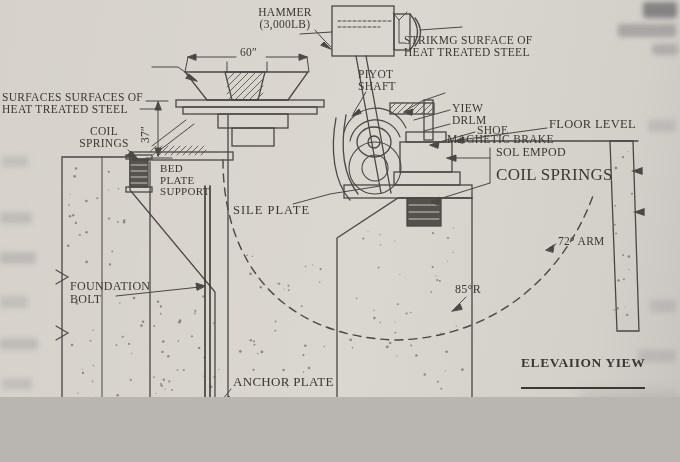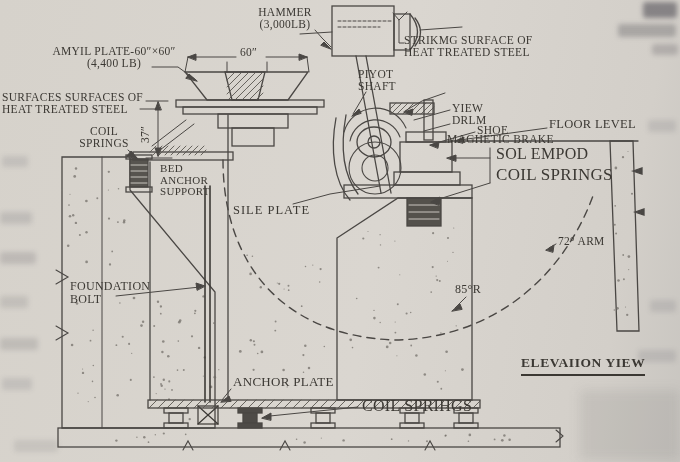--- a/index.html
+++ b/index.html
@@ -1,30 +1,30 @@
 <!DOCTYPE html>
 <html><head>
 <meta charset="utf-8">
 <style>
   html,body{margin:0;padding:0;background:#b9b6b1;}
   #stage{
-    position:relative;width:680px;height:462px;overflow:hidden;
+    position:relative;width:680px;height:397px;overflow:hidden;
     background:linear-gradient(100deg,#d6d2cb 0%,#dad6d0 55%,#d3cfc9 88%,#c8c5c0 100%);
     font-family:"Liberation Serif","DejaVu Serif",serif;
   }
   #art{position:absolute;left:0;top:0;}
   .lbl{
     position:absolute;color:#3b3833;font-size:11.5px;line-height:1.06;
     letter-spacing:.3px;white-space:nowrap;user-select:none;
   }
   .lbl div{white-space:nowrap;}
   .c{text-align:center;}
   .smudge{position:absolute;filter:blur(2.5px);border-radius:3px;pointer-events:none;}
   .rot{transform:rotate(-90deg);transform-origin:center center;}
-  #elev{font-size:13.5px;font-weight:600;letter-spacing:.6px;border-bottom:2px solid #3b3833;padding-bottom:4px;}
+  #elev{font-size:13.5px;font-weight:600;letter-spacing:.6px;border-bottom:2px solid #3b3833;padding-bottom:17px;}
 </style>
 </head>
 <body>
 
 <div id="stage">
 
   <div class="smudge" style="left:643px;top:2px;width:34px;height:16px;background:rgba(58,56,66,.5);"></div>
   <div class="smudge" style="left:618px;top:24px;width:58px;height:13px;background:rgba(58,56,66,.28);"></div>
   <div class="smudge" style="left:652px;top:44px;width:26px;height:11px;background:rgba(58,56,66,.22);"></div>
   <div class="smudge" style="left:2px;top:156px;width:26px;height:11px;background:rgba(60,58,70,.12);"></div>
@@ -495,50 +495,46 @@
   </svg>
 
   <div class="lbl c" style="left:243px;top:6px;width:84px;">
     <div>HAMMER</div>
       <div>(3,000LB)</div>
   </div>
   <div class="lbl" style="left:404px;top:34px;">
     <div>STRIKMG SURFACE OF</div>
       <div>HEAT TREATED STEEL</div>
   </div>
-  <div class="lbl c" style="left:38px;top:45px;width:152px;">
-    <div>AMYIL PLATE-60″×60″</div>
-      <div>(4,400 LB)</div>
-  </div>
   <div class="lbl" style="left:240px;top:46px;">60″</div>
   <div class="lbl" style="left:2px;top:91px;">
     <div>SURFACES SURFACES OF</div>
       <div>HEAT TREATED STEEL</div>
   </div>
   <div class="lbl" style="left:358px;top:68px;">
     <div>PIYOT</div>
       <div>SHAFT</div>
   </div>
   <div class="lbl" style="left:447px;top:85px;margin-top:48px;">MAGHETIC BRAKE</div>
   <div class="lbl" style="left:452px;top:102px;">
     <div>YIEW</div>
       <div>DRLM</div>
   </div>
   <div class="lbl" style="left:477px;top:124px;">SHOE</div>
   <div class="lbl" style="left:549px;top:118px;font-size:12.5px;font-family:Liberation Serif, serif;">FLOOR LEVEL</div>
   <div class="lbl c" style="left:76px;top:125px;width:56px;">
     <div>COIL</div>
       <div>SPRINGS</div>
   </div>
-  <div class="lbl" style="left:496px;top:146px;font-size:16px;">SOL EMPOD</div>
+  <div class="lbl" style="left:496px;top:146px;font-size:12px;">SOL EMPOD</div>
   <div class="lbl" style="left:496px;top:166px;font-size:17px;">COIL SPRINGS</div>
   <div class="lbl rot" style="left:130px;top:122px;width:30px;">37″</div>
   <div class="lbl" style="left:160px;top:163px;font-size:11px;">
     <div>BED</div>
-      <div>ANCHOR</div>
+      <div>PLATE</div>
       <div>SUPPORT</div>
   </div>
   <div class="lbl" style="left:233px;top:204px;font-size:12.5px;letter-spacing:1px;">SILE PLATE</div>
   <div class="lbl" style="left:558px;top:235px;">
       <div>72° ARM</div>
   </div>
   <div class="lbl" style="left:455px;top:283px;font-size:12px;">85°R</div>
   <div class="lbl" style="left:233px;top:375px;font-size:13px;">ANCHOR PLATE</div>
   <div class="lbl" style="left:70px;top:280px;font-size:12px;">
     <div>FOUNDATION</div>

